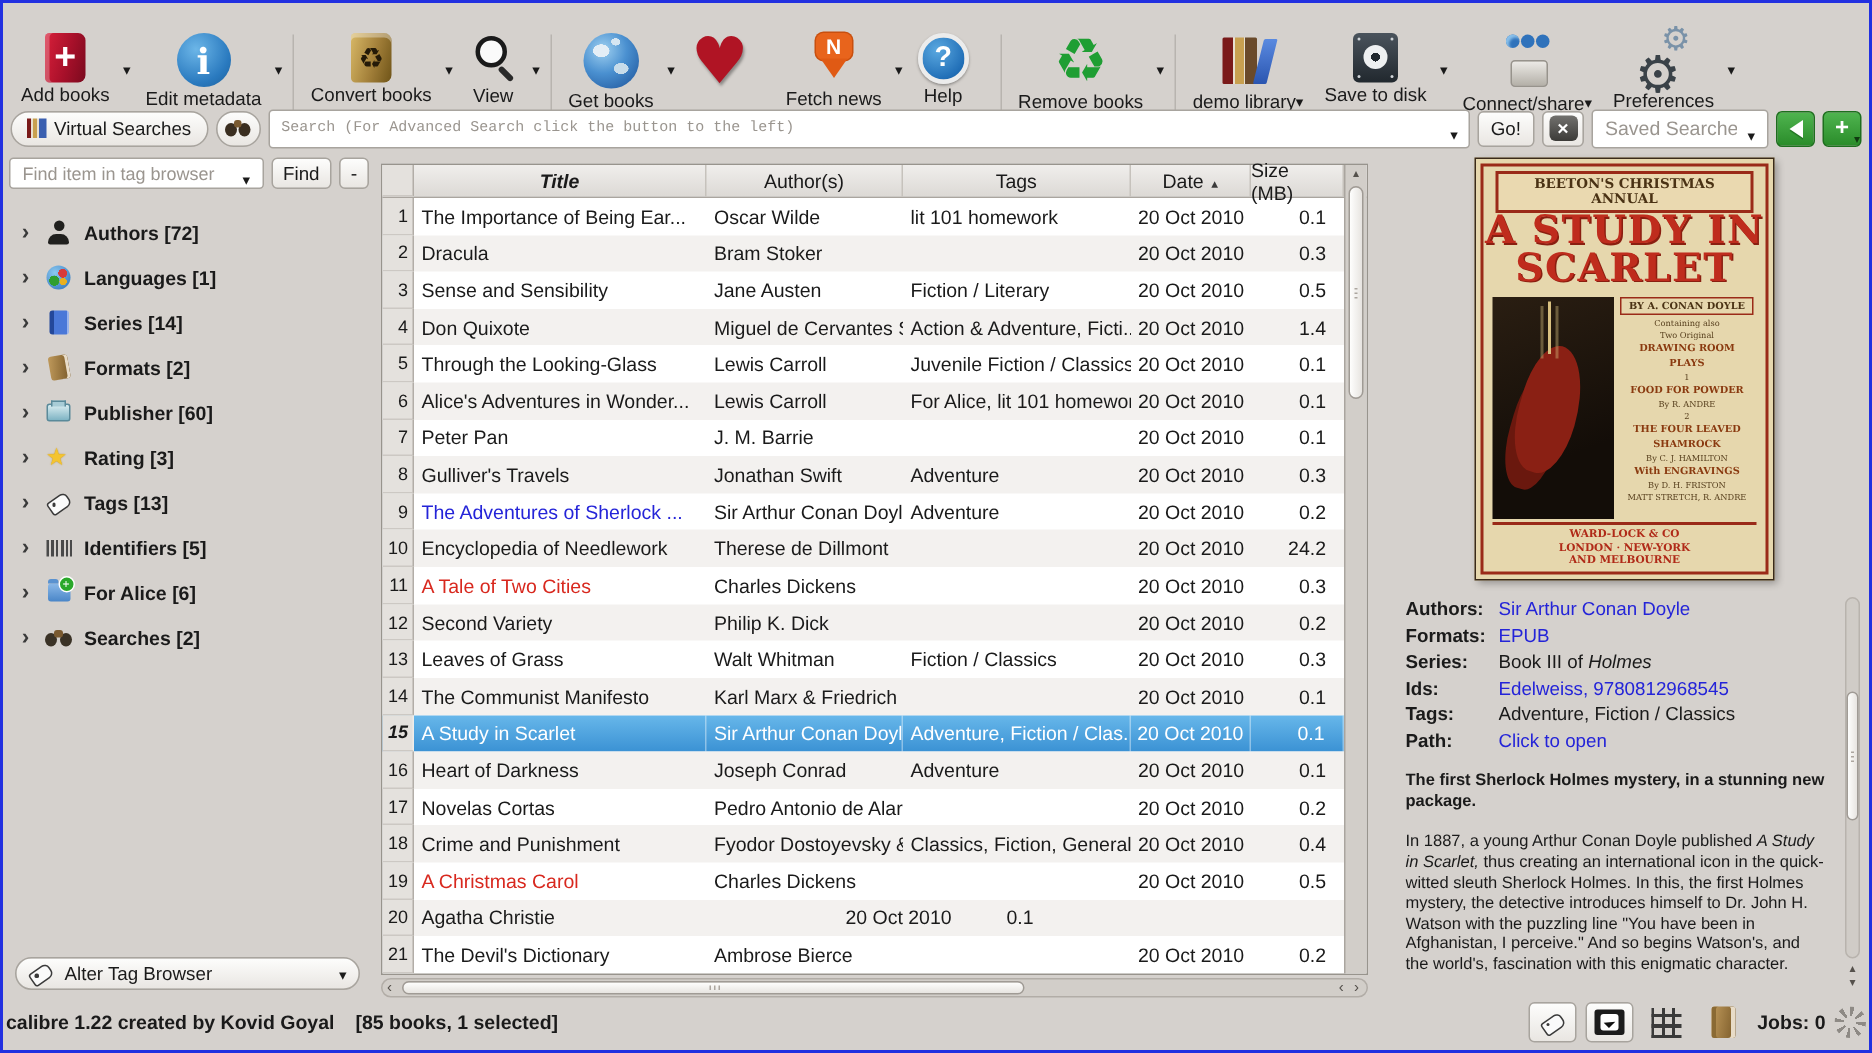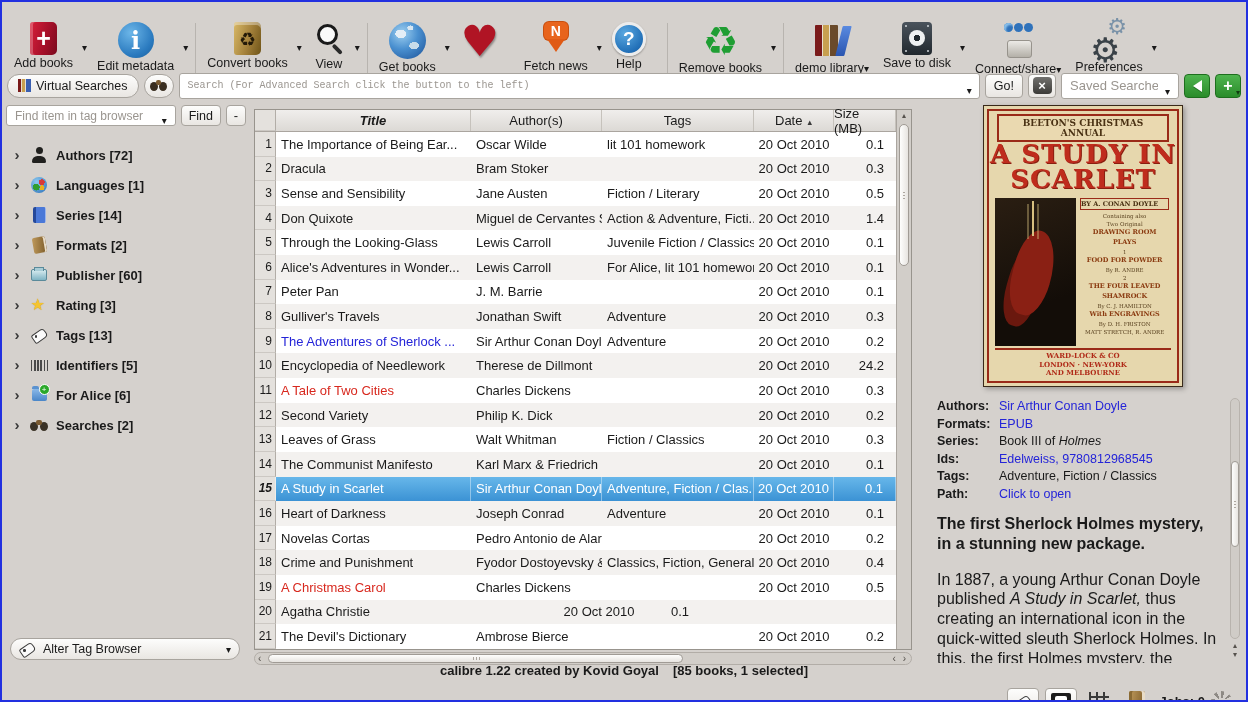--- a/index.html
+++ b/index.html
@@ -150,38 +150,38 @@
   .cover{position:absolute;top:3px;left:66px;width:200px;height:282px;background:#e6d7ad;border:1px solid #3a2a1a;box-shadow:2px 2px 5px rgba(0,0,0,.3);font-family:"DejaVu Serif",serif;}
   .cover-inner{position:absolute;inset:3px;border:2px solid #9a2a18;display:flex;flex-direction:column;align-items:center;overflow:hidden;}
   .cover-banner{margin-top:3px;width:91%;border:2px solid #9a2a18;background:#ead9b0;color:#4a3214;font-size:9px;font-weight:bold;text-align:center;padding:2px 0;}
   .cover-title-line{color:#bf2c1d;font-weight:bold;text-align:center;font-size:26px;line-height:0.98;letter-spacing:1px;text-shadow:1px 1px 0 #8a1e10;}
   .cover-title-line:first-of-type{margin-top:4px;}
   .cover-mid{display:flex;width:94%;flex:1;margin-top:5px;gap:2px;min-height:0;}
   .cover-art{width:46%;background:linear-gradient(160deg,#2a1e12,#130d08 70%);position:relative;overflow:hidden;}
   .cover-art::before{content:"";position:absolute;left:22%;top:22%;width:48%;height:58%;background:#8a2014;border-radius:45% 60% 45% 50%;transform:rotate(16deg);box-shadow:-5px 16px 0 -3px #6a180e;}
   .cover-art::after{content:"";position:absolute;left:46%;top:2%;width:2px;height:24%;background:#d8c080;box-shadow:-5px 3px 0 rgba(216,192,128,.4),5px 3px 0 rgba(216,192,128,.4);}
   .cover-textcol{flex:1;display:flex;flex-direction:column;align-items:center;padding:0 2px;}
-  .cover-byline{width:100%;border:1px solid #9a2a18;color:#4a3214;font-size:6.5px;font-weight:bold;text-align:left;padding:1px 0;margin-bottom:2px;}
+  .cover-byline{width:100%;border:1px solid #9a2a18;color:#4a3214;font-size:6.5px;font-weight:bold;text-align:center;padding:1px 0;margin-bottom:2px;}
   .cover-line{font-size:5.5px;color:#5a4220;line-height:1.5;text-align:center;}
   .cover-line.big{font-size:6.5px;font-weight:bold;color:#8a3a10;}
   .cover-publisher{width:94%;border-top:2px solid #9a2a18;margin:2px 0 3px;padding-top:2px;text-align:center;}
   .cover-pub-line{font-size:7px;font-weight:bold;color:#b02a18;line-height:1.25;}
   .meta{position:absolute;top:296px;left:20px;right:30px;font-size:12.5px;}
   .meta-row{display:flex;line-height:17.6px;}
   .meta-label{width:62px;font-weight:bold;flex:none;}
   .meta-value{white-space:nowrap;overflow:hidden;}
   .link{color:#2424d8;cursor:pointer;}
-  .desc{position:absolute;top:412px;left:20px;right:26px;bottom:0;overflow:hidden;font-size:16px;line-height:1.24;}
+  .desc{position:absolute;top:412px;left:20px;right:26px;bottom:0;overflow:hidden;font-size:11px;line-height:1.24;}
   .desc-heading{font-weight:bold;margin:0 0 14px 0;}
   .bd-scroll{position:absolute;right:4px;top:296px;bottom:24px;width:10px;background:#d0ccc7;border:1px solid #b8b3ad;border-radius:5px;}
   .bd-thumb{position:absolute;left:0;right:0;top:26%;height:36%;background:linear-gradient(90deg,#fdfdfc,#e8e5e1);border:1px solid #a09b95;border-radius:5px;}
   .bd-thumb::after{content:"";position:absolute;left:2px;right:2px;top:50%;height:1px;background:#aca69f;box-shadow:0 -3px 0 #aca69f,0 3px 0 #aca69f;}
   .bd-chevs{position:absolute;right:4px;bottom:4px;width:10px;text-align:center;font-size:8px;color:#55514c;line-height:9px;}
   
-  .status-bar{position:absolute;left:0;right:0;bottom:0;height:37px;display:flex;align-items:center;padding:0 14px;font-size:13px;font-weight:bold;gap:10px;flex-direction:column;}
+  .status-bar{position:absolute;left:0;right:0;bottom:0;height:37px;display:flex;align-items:center;padding:0 2px;font-size:13px;font-weight:bold;gap:10px;}
   .status-left{display:flex;gap:14px;white-space:nowrap;}
   .status-right{margin-left:auto;display:flex;align-items:center;gap:6px;}
   .sb-btn{width:32px;height:27px;}
   .sb-flat{width:32px;height:27px;display:flex;align-items:center;justify-content:center;}
   .ic-cover-browser-icon{width:20px;height:17px;background:#1c1c1c;border-radius:2px;position:relative;}
   .ic-cover-browser-icon::before{content:"";position:absolute;left:4px;top:3px;width:12px;height:11px;background:#fff;border-radius:2px;}
   .ic-cover-browser-icon::after{content:"";position:absolute;left:7px;top:6px;border-left:6px solid #111;border-top:5px solid transparent;border-bottom:0;transform:rotate(-45deg);}
   .ic-grid-view-icon{width:20px;height:20px;background-image:repeating-linear-gradient(0deg,#3a3a3a 0 2px,transparent 2px 7px),repeating-linear-gradient(90deg,#3a3a3a 0 2px,transparent 2px 7px);background-size:20px 20px;}
   .ic-book-details-icon{width:16px;height:21px;background:linear-gradient(100deg,#c09a5c,#7a5a28);border-radius:2px;box-shadow:inset -3px 0 0 #e8dcc8,inset 3px 0 0 #8a6a34;}
   .jobs-label{white-space:nowrap;}

